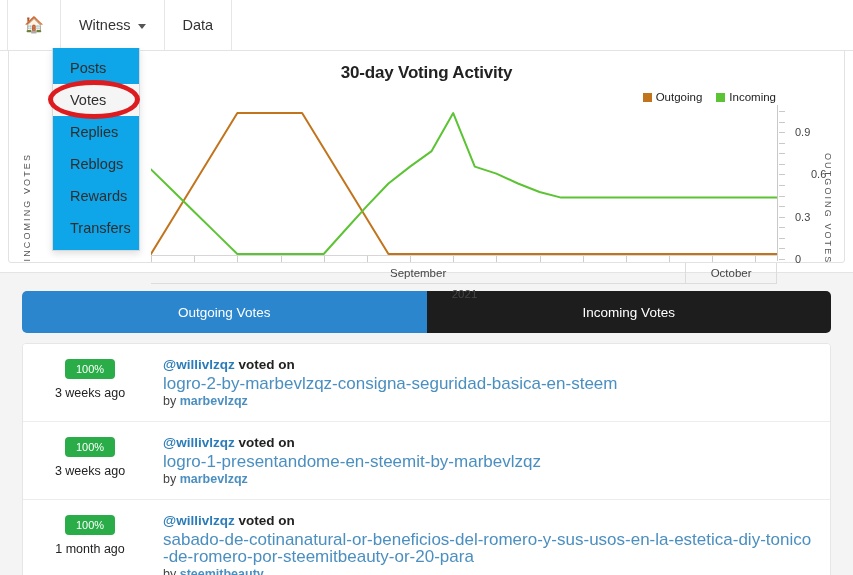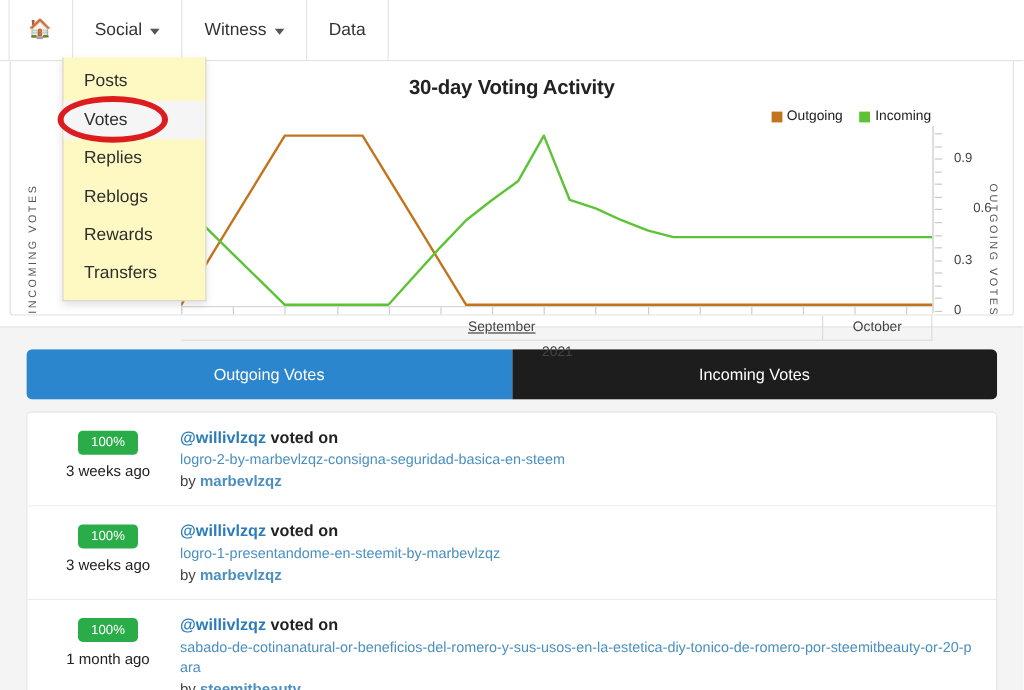--- a/index.html
+++ b/index.html
@@ -44,22 +44,22 @@
     border-top: 5px solid #555;
     display: inline-block;
     margin-top: 2px;
   }
   .home-glyph { font-size: 16px; line-height: 1; color: #2b2b2b; }
 
   
   .dropdown {
     position: absolute;
     left: 52px; top: 48px;
-    width: 120px;
-    background: #fef9c3;
+    width: 88px;
+    background: #0ea5e9;
     border: 1px solid #d8d8d8;
     border-top: none;
     box-shadow: 0 3px 7px rgba(0,0,0,0.12);
     z-index: 40;
     padding: 4px 0 6px 0;
   }
   .dropdown-item {
     font-size: 14.5px;
     color: #2e2e2e;
     padding: 8px 0 8px 17px;
@@ -198,21 +198,21 @@
     position: absolute;
     left: 22px; top: 70px;
     width: 809px;
     background: #ffffff;
     border: 1px solid #e6e6e6;
     border-radius: 4px;
     overflow: hidden;
   }
   .vote-row {
     display: flex;
-    gap: 3px;
+    gap: 16px;
     padding: 13px 14px 13px 14px;
     border-bottom: 1px solid #ededed;
     background: #ffffff;
   }
   .vote-row:last-child { border-bottom: none; }
   .vote-meta {
     width: 106px;
     flex: 0 0 106px;
     display: flex; flex-direction: column; align-items: center;
     padding-top: 2px;
@@ -224,41 +224,37 @@
     padding: 4px 11px;
     border-radius: 4px;
     margin-bottom: 7px;
   }
   .ago { font-size: 12.5px; color: #222; white-space: nowrap; }
   .vote-body { flex: 1; min-width: 0; padding-left: 4px; }
   .vote-head { font-size: 13.5px; color: #222; font-weight: bold; margin-bottom: 3px; }
   .vote-head .user { color: #2b7cb8; font-weight: bold; }
   .permlink {
     display: block;
-    font-size: 12px;
+    font-size: 17px;
     color: #4b8fc0;
     line-height: 17px;
     word-break: break-all;
     margin-bottom: 2px;
   }
   .byline { font-size: 12.5px; color: #444; }
   .byline .author { color: #4b8fc0; font-weight: bold; }
 </style>
 </head>
 <body>
 
 <div class="page">
 
   <div class="navbar">
     <div class="nav-item home">
       <span class="home-glyph">🏠</span>
-    </div>
-    <div class="nav-item">
-      <span>Social</span>
-      <span class="caret"></span>
     </div>
     <div class="nav-item">
       <span>Witness</span>
       <span class="caret"></span>
     </div>
     <div class="nav-item">
       <span>Data</span>
     </div>
   </div>
 
@@ -320,21 +316,21 @@
           <div class="x-tick" style="left: 259px;"></div>
           <div class="x-tick" style="left: 302.2px;"></div>
           <div class="x-tick" style="left: 345.4px;"></div>
           <div class="x-tick" style="left: 388.6px;"></div>
           <div class="x-tick" style="left: 431.7px;"></div>
           <div class="x-tick" style="left: 474.9px;"></div>
           <div class="x-tick" style="left: 518.1px;"></div>
           <div class="x-tick" style="left: 561.2px;"></div>
           <div class="x-tick" style="left: 604.4px;"></div>
         </div>
-      <div class="x-band" id="x-band-0" style="left: 0px; width: 535.23px; text-decoration: underline;">September</div>
+      <div class="x-band" id="x-band-0" style="left: 0px; width: 535.23px;">September</div>
       <div class="x-band" id="x-band-1" style="left: 535.23px; width: 90.77px;">October</div>
       <div class="x-year">2021</div>
     </div>
   </div>
 
   <div class="dropdown">
     <div class="dropdown-item">Posts</div>
     <div class="dropdown-item selected">Votes</div>
     <div class="dropdown-item">Replies</div>
     <div class="dropdown-item">Reblogs</div>

